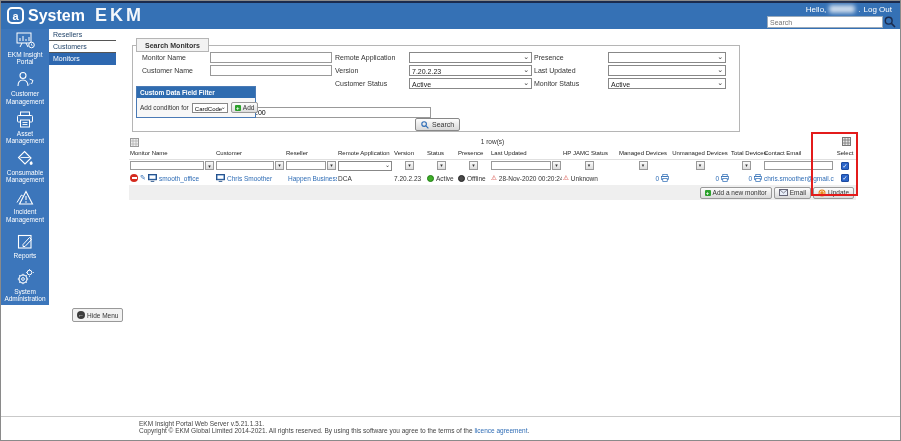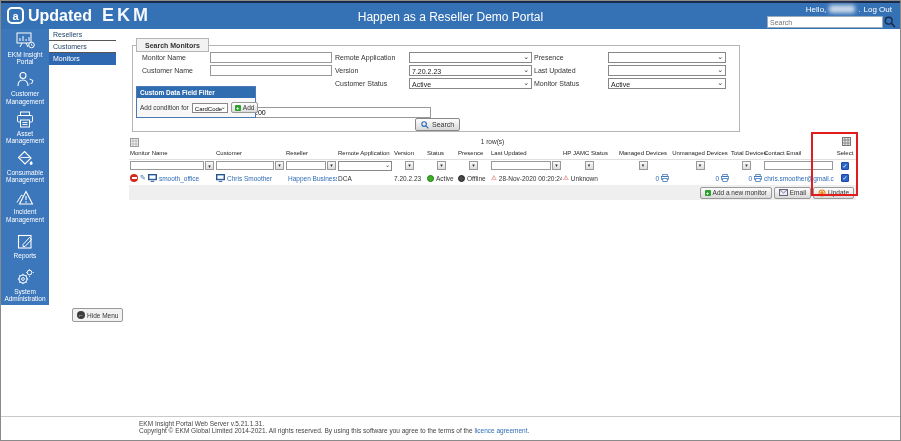--- a/index.html
+++ b/index.html
@@ -96,24 +96,23 @@
 <body>
 
 <div class="page">
 
   <div class="topbar">
     <div class="logo-area">
       <svg class="logo-badge" viewBox="0 0 17 17">
         <rect x="1" y="1" width="15" height="15" rx="4" fill="none" stroke="#fff" stroke-width="2"></rect>
         <text x="8.5" y="12.5" font-size="11" font-weight="bold" fill="#fff" text-anchor="middle">a</text>
       </svg>
-      <span class="logo-happen">Updated</span>
+      <span class="logo-happen">System</span>
       <span class="logo-ekm">EKM</span>
     </div>
-    <div class="portal-title">Happen as a Reseller Demo Portal</div>
     <div class="hello-line">
       <span>Hello,</span>
       <span class="blur-name"></span>
       <span>.</span>
       <span class="logout-link">Log Out</span>
     </div>
     <div class="search-row">
       <input class="hdr-search" placeholder="Search" style="">
       <svg class="hdr-mag" width="12" height="12" viewBox="0 0 12 12">
         <circle cx="4.7" cy="4.7" r="3.4" fill="none" stroke="#1b2b4d" stroke-width="1.4"></circle>

